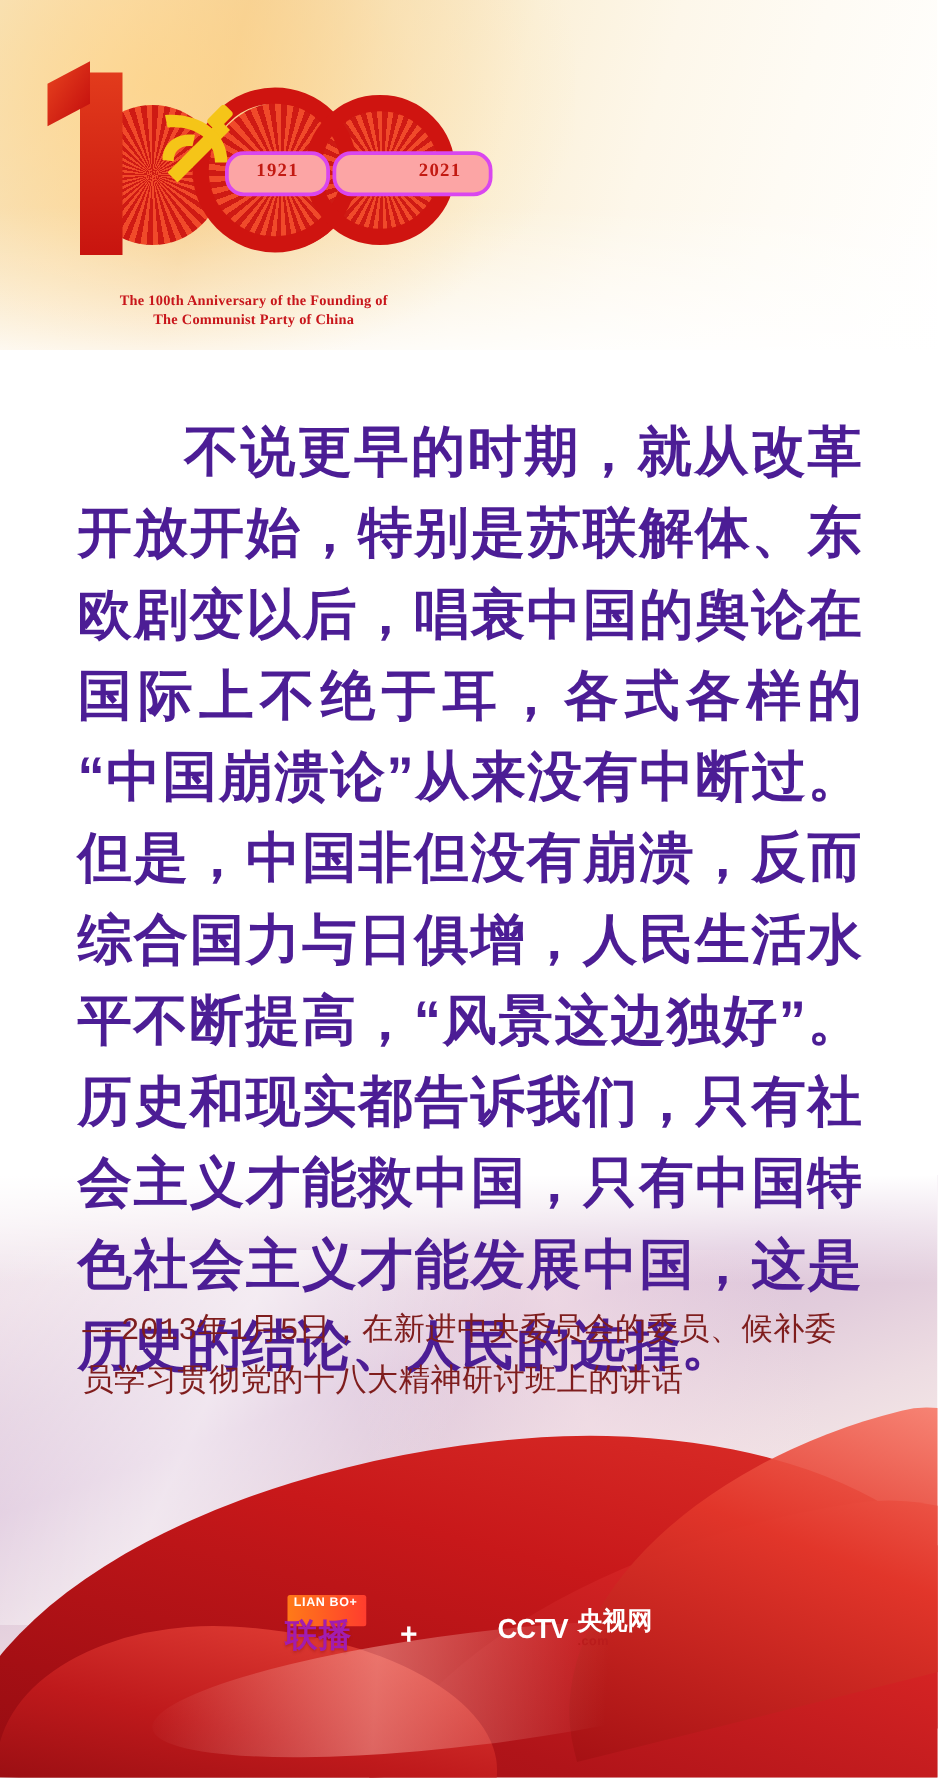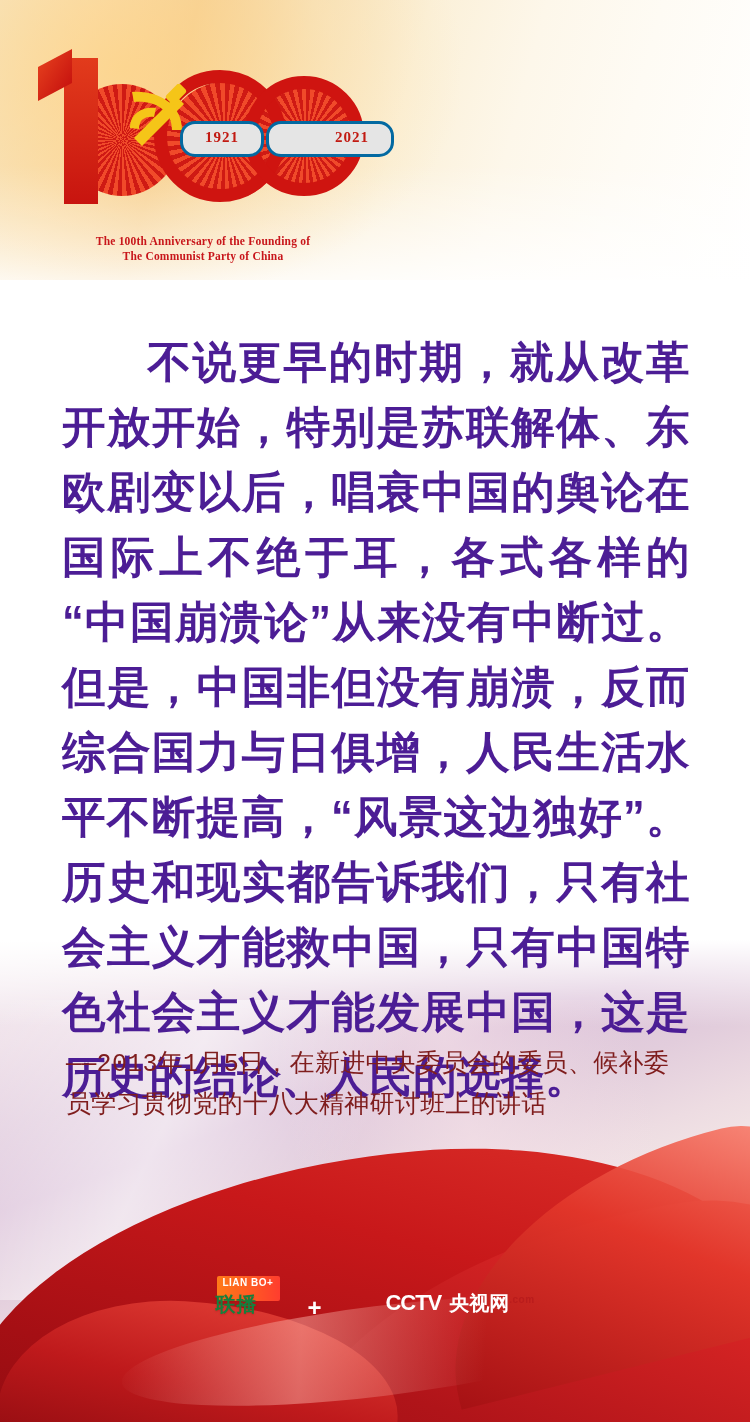--- a/index.html
+++ b/index.html
@@ -168,22 +168,22 @@
     border: 13px solid #cf1410;
     box-sizing: border-box;
   }
   .ring-a { left: 96px; top: 30px; width: 132px; height: 132px; }
   .ring-b { left: 186px; top: 36px; width: 120px; height: 120px; }
 
   .year-badge {
     position: absolute;
     width: 78px; height: 30px;
     border-radius: 15px;
-    background: #e5e5e5;
-    border: 3px solid #0369a1;
+    background: #fca5a5;
+    border: 3px solid #d946ef;
     color: #c21a12;
     font-size: 15px;
     font-weight: bold;
     line-height: 26px;
     text-align: center;
     letter-spacing: 1px;
     font-family: "Liberation Serif", serif;
   }
   .year-1921 { left: 122px; top: 81px; }
   .year-2021 { left: 208px; top: 81px; padding-left: 44px; }
@@ -273,23 +273,23 @@
     font-size: 10px;
     font-weight: bold;
     letter-spacing: .5px;
     border-radius: 2px;
     font-family: "Liberation Sans", sans-serif;
     text-align: center;
   }
   .lianbo-main {
     position: absolute;
     left: 0; top: 15px;
-    font-size: 20px;
-    font-weight: bold;
-    color: #15803d;
+    font-size: 26px;
+    font-weight: bold;
+    color: #a21caf;
     letter-spacing: 1px;
     text-shadow: 0 1px 2px rgba(120,0,0,.25);
     font-family: "Liberation Sans", sans-serif;
   }
   .lianbo-plus {
     position: absolute;
     left: 92px; top: 18px;
     font-size: 24px;
     font-weight: bold;
     color: #ffffff;
@@ -317,21 +317,21 @@
     font-family: "Liberation Sans", sans-serif;
   }
   .cctv-com {
     font-size: 10px;
     font-weight: bold;
     color: #b91c1c;
     line-height: 13px;
     letter-spacing: .5px;
     font-family: "Liberation Sans", sans-serif;
   }
-  .cctv-stack { display: flex; flex-direction: row; align-items: flex-start; }
+  .cctv-stack { display: flex; flex-direction: column; align-items: flex-start; }
 </style>
 </head>
 <body>
 
 <div id="poster">
 
   <div class="bg-top"></div>
   <div class="bg-top-glow"></div>
   <div class="bg-mid"></div>
   <div class="bg-bottom"></div>

